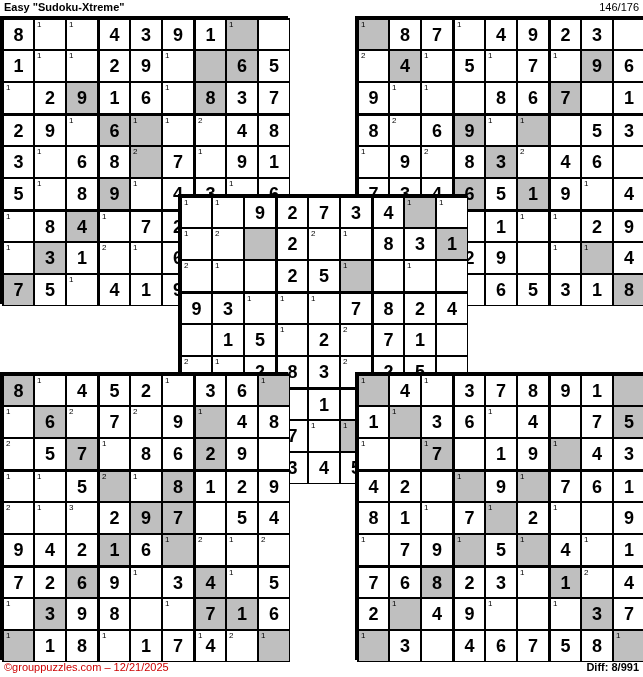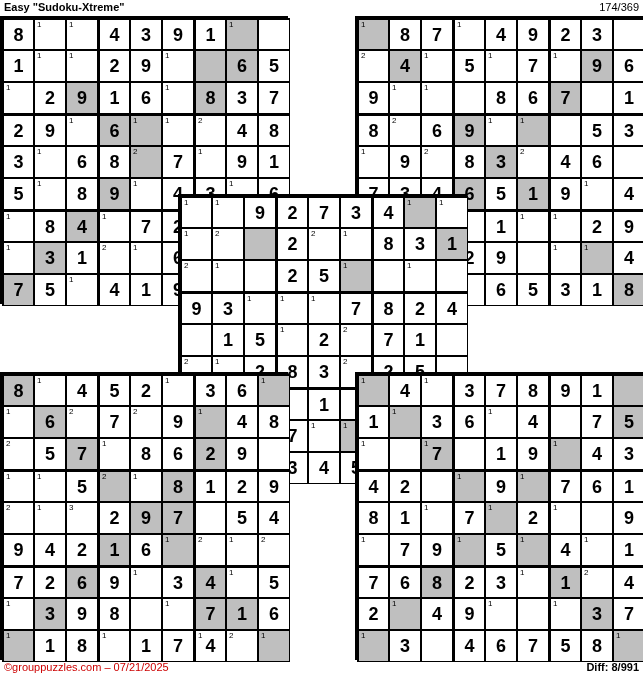--- a/index.html
+++ b/index.html
@@ -14,21 +14,21 @@
   .cell{position:absolute;box-sizing:border-box;border:1px solid #000;background:#fff;overflow:hidden;}
   .cell.shade{background:#bfbfbf;}
   .cell .big{position:absolute;left:0;top:0;width:100%;height:100%;display:flex;align-items:center;justify-content:center;font-size:18px;font-weight:bold;color:#000;line-height:1;}
   .cell .sm{position:absolute;left:2px;top:0px;font-size:8px;color:#000;line-height:10px;}
 </style>
 </head>
 <body>
 
 <div class="hdr">
   <div class="left">Easy "Sudoku-Xtreme"</div>
-  <div class="right">174/369</div>
+  <div class="right">146/176</div>
 </div>
 
 <div id="boards">
     <div class="grid" style="left: 0px; top: 16px; width: 288px; height: 288px;">
       <div class="cell" style="left: 0px; top: 0px; width: 32px; height: 32px; border-left-width: 2px; border-top-width: 2px;">
         <span class="big">8</span>
       </div>
       <div class="cell" style="left: 32px; top: 0px; width: 32px; height: 32px; border-left-width: 1px; border-top-width: 2px;">
         <span class="sm">1</span>
       </div>
@@ -1192,15 +1192,15 @@
       <div class="cell" style="left: 224px; top: 256px; width: 32px; height: 32px; border-left-width: 1px; border-top-width: 1px;">
         <span class="big">8</span>
       </div>
       <div class="cell shade" style="left: 256px; top: 256px; width: 32px; height: 32px; border-left-width: 1px; border-top-width: 1px;">
         <span class="sm">1</span>
       </div>
     </div>
   </div>
 
 <div class="ftr">
-  <div class="left">©grouppuzzles.com – 07/21/2025</div>
+  <div class="left">©grouppuzzles.com – 12/21/2025</div>
   <div class="right">Diff: 8/991</div>
 </div>
 
 </body></html>

